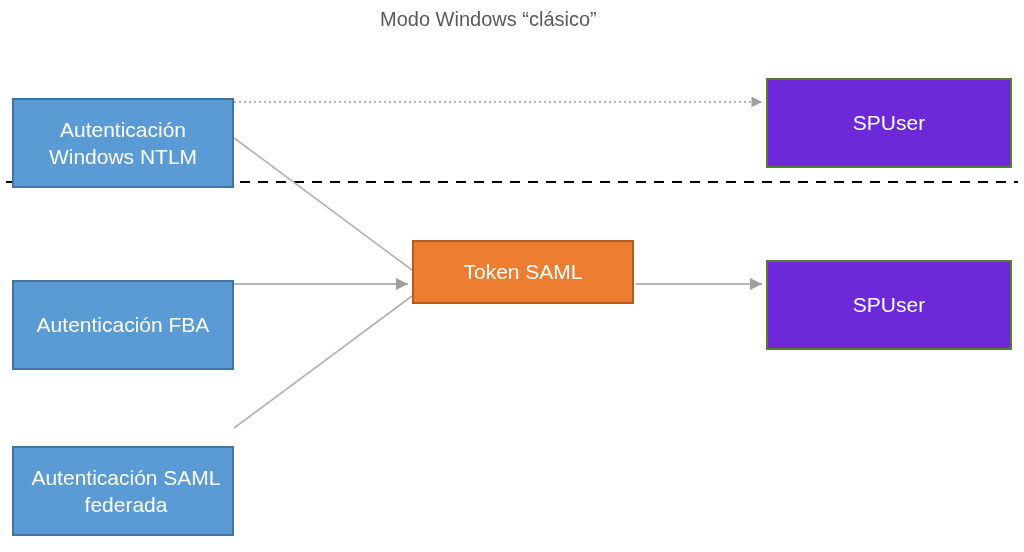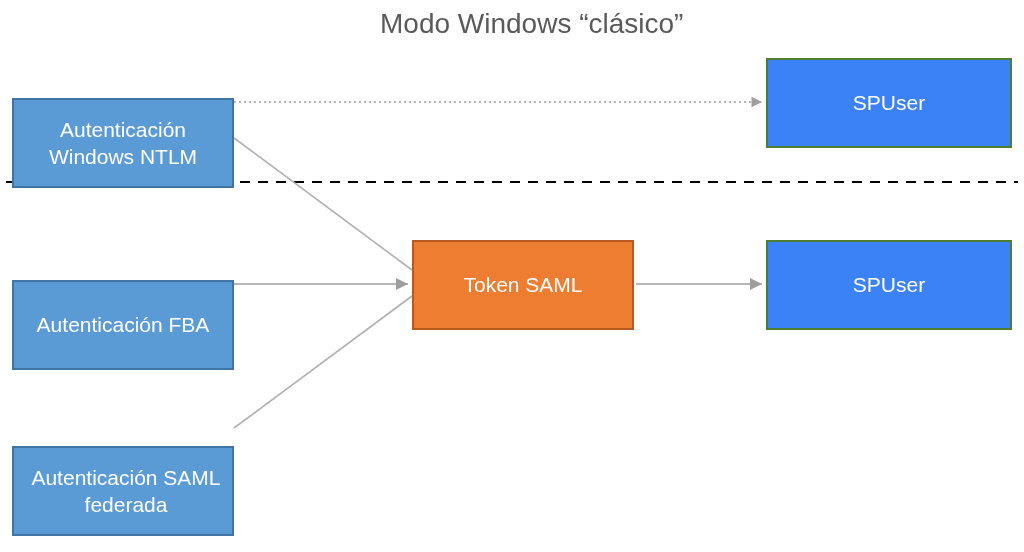--- a/index.html
+++ b/index.html
@@ -24,25 +24,25 @@
     text-align: center;
     font-size: 21px;
     line-height: 1.3;
     color: #ffffff;
     border: 2px solid;
     box-sizing: border-box;
     padding: 6px 10px;
   }
   .blue  { background: #5b9bd5; border-color: #3f74a3; margin-top: 40px; }
   .orange{ background: #ed7d31; border-color: #b85a1f; }
-  .green { background: #3b82f6; border-color: #4f7d32; }
+  .green { background: #6d28d9; border-color: #4f7d32; margin-top: 20px; }
   .heading {
     position: absolute;
     color: #5a5a5a;
-    font-size: 28px;
+    font-size: 20px;
     white-space: nowrap;
   }
   svg.connectors {
     position: absolute;
     left: 0; top: 0;
     width: 1024px;
     height: 552px;
     pointer-events: none;
   }
 </style>
@@ -72,19 +72,19 @@
 
     <line x1="636" y1="284" x2="762" y2="284" stroke="#9e9e9e" stroke-width="1.6" marker-end="url(#arrow)"></line>
   </svg>
 
   <div class="box blue" style="left:12px;  top:58px;  width:222px; height:90px;">Autenticación Windows NTLM</div>
 
   <div class="box blue" style="left:12px;  top:240px; width:222px; height:90px;">Autenticación FBA</div>
 
   <div class="box blue" style="left:12px;  top:406px; width:222px; height:90px;padding-left:16px;">Autenticación SAML federada</div>
 
-  <div class="box orange" style="left:412px; top:240px; width:222px; height:90px;">Token SAML</div>
+  <div class="box orange" style="left:412px; top:240px; width:222px; height:64px;">Token SAML</div>
 
   <div class="box green" style="left:766px; top:58px;  width:246px; height:90px;">SPUser</div>
 
   <div class="box green" style="left:766px; top:240px; width:246px; height:90px;">SPUser</div>
 
 </div>
 
 </body></html>

